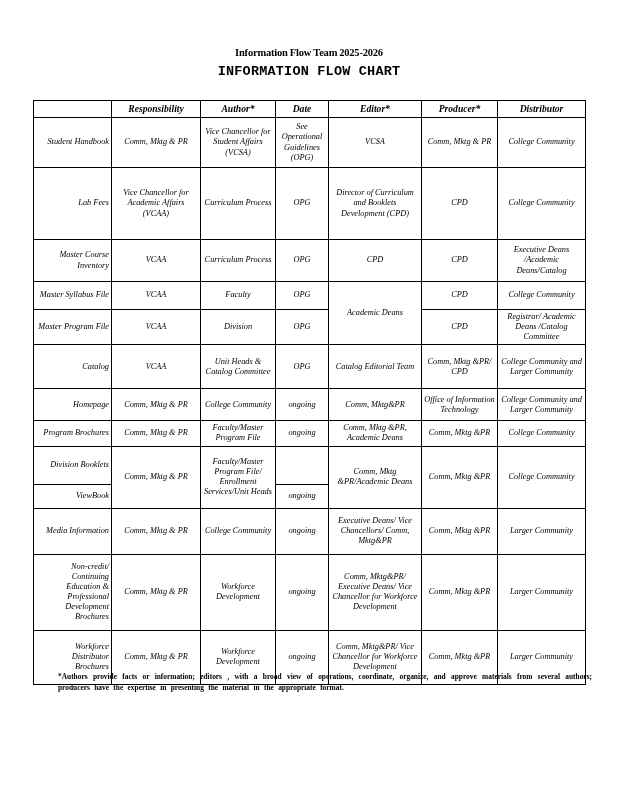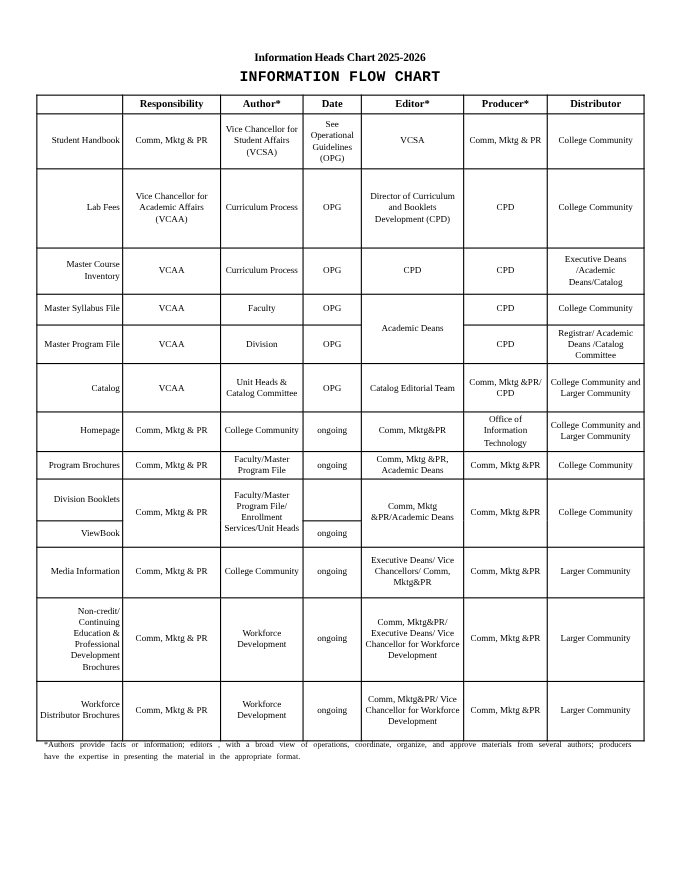--- a/index.html
+++ b/index.html
@@ -41,25 +41,26 @@
     left: 0;
     width: 100%;
     text-align: center;
     font-size: 13.5px;
     font-weight: bold;
     letter-spacing: 0.2px;
     font-family: Liberation Mono, monospace;
   }
   table.chart {
     position: absolute;
-    top: 86px;
+    top: 100px;
     left: 33px;
     width: 552px;
     border-collapse: collapse;
     table-layout: fixed;
+    font-style: italic;
   }
   table.chart td, table.chart th {
     border: 1px solid #000000;
     font-size: 8.3px;
     line-height: 1.22;
     padding: 2px 2px;
     vertical-align: middle;
     font-weight: normal;
   }
   table.chart thead th {
@@ -75,36 +76,37 @@
   col.c0 { width: 78px; }
   col.c1 { width: 89px; }
   col.c2 { width: 75px; }
   col.c3 { width: 53px; }
   col.c4 { width: 93px; }
   col.c5 { width: 76px; }
   col.c6 { width: 88px; }
 
   .footnote {
     position: absolute;
-    left: 40px;
+    left: 58px;
     top: 671px;
     width: 534px;
     font-size: 7.4px;
     line-height: 1.55;
     text-align: justify;
     word-spacing: 2.5px;
+    font-weight: bold;
   }
 </style>
 </head>
 <body>
 
 <div class="page">
 
   <div class="header-line">
-    <span>Information</span><span class="gap"></span><span>Heads Chart</span><span class="gap"></span><span>2025-2026</span>
+    <span>Information</span><span class="gap"></span><span>Flow Team</span><span class="gap"></span><span>2025-2026</span>
   </div>
 
   <div class="doc-title">INFORMATION FLOW CHART</div>
 
   <table class="chart">
     <colgroup>
       <col class="c0">
         <col class="c1">
         <col class="c2">
         <col class="c3">

